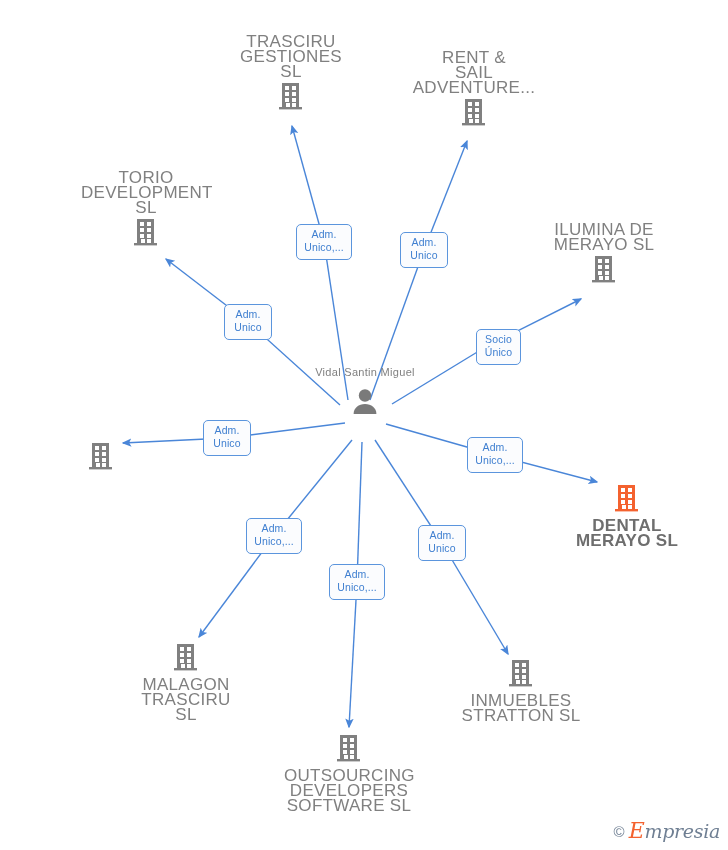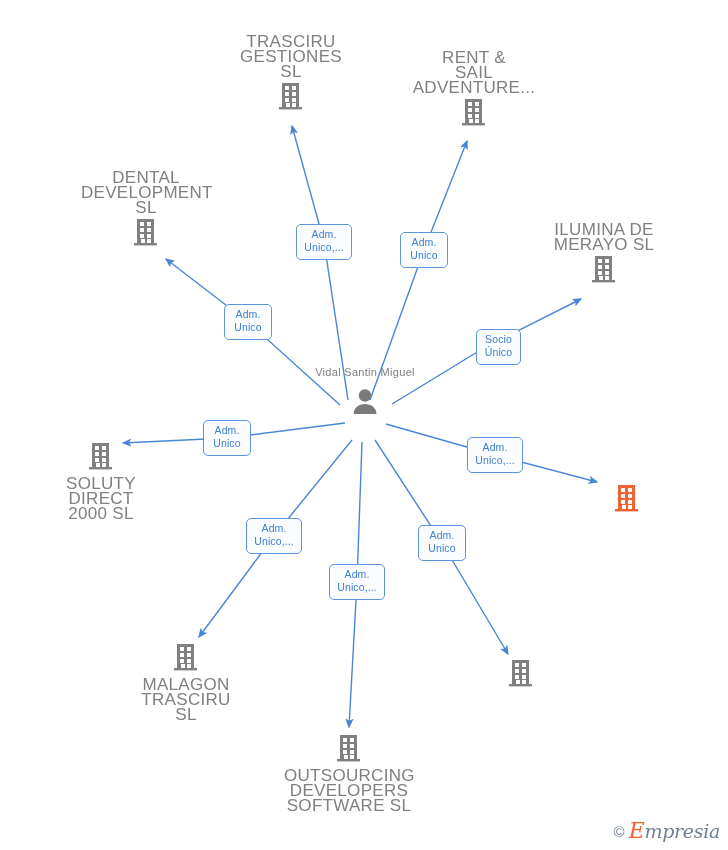--- a/index.html
+++ b/index.html
@@ -156,21 +156,21 @@
             <rect x="16" y="5" width="4" height="4" fill="#fff"></rect>
             <rect x="9" y="11" width="4" height="4" fill="#fff"></rect>
             <rect x="16" y="11" width="4" height="4" fill="#fff"></rect>
             <rect x="9" y="17" width="4" height="4" fill="#fff"></rect>
             <rect x="16" y="17" width="4" height="4" fill="#fff"></rect>
             <rect x="10" y="22" width="4" height="4" fill="#fff"></rect>
             <rect x="16" y="22" width="4" height="4" fill="#fff"></rect>
           </svg></span>
       </div>
       <div class="node above" style="left: 146px; top: 170px;">
-        <span class="node-label">DENTAL
+        <span class="node-label">TORIO
 DEVELOPMENT
 SL</span>
         <span class="node-icon"><svg width="30" height="30" viewBox="0 0 30 30">
             <rect x="6" y="2" width="17" height="24" fill="#808080"></rect>
             <rect x="3" y="26" width="23" height="2.4" fill="#808080"></rect>
             <rect x="9" y="5" width="4" height="4" fill="#fff"></rect>
             <rect x="16" y="5" width="4" height="4" fill="#fff"></rect>
             <rect x="9" y="11" width="4" height="4" fill="#fff"></rect>
             <rect x="16" y="11" width="4" height="4" fill="#fff"></rect>
             <rect x="9" y="17" width="4" height="4" fill="#fff"></rect>
@@ -201,37 +201,36 @@
             <rect x="3" y="26" width="23" height="2.4" fill="#808080"></rect>
             <rect x="9" y="5" width="4" height="4" fill="#fff"></rect>
             <rect x="16" y="5" width="4" height="4" fill="#fff"></rect>
             <rect x="9" y="11" width="4" height="4" fill="#fff"></rect>
             <rect x="16" y="11" width="4" height="4" fill="#fff"></rect>
             <rect x="9" y="17" width="4" height="4" fill="#fff"></rect>
             <rect x="16" y="17" width="4" height="4" fill="#fff"></rect>
             <rect x="10" y="22" width="4" height="4" fill="#fff"></rect>
             <rect x="16" y="22" width="4" height="4" fill="#fff"></rect>
           </svg></span>
-        <span class="node-label">SOLUTY
-DIRECT
-2000  SL</span>
       </div>
       <div class="node below" style="left: 627px; top: 483px;">
         <span class="node-icon"><svg width="30" height="30" viewBox="0 0 30 30">
             <rect x="6" y="2" width="17" height="24" fill="#f4622f"></rect>
             <rect x="3" y="26" width="23" height="2.4" fill="#f4622f"></rect>
             <rect x="9" y="5" width="4" height="4" fill="#fff"></rect>
             <rect x="16" y="5" width="4" height="4" fill="#fff"></rect>
             <rect x="9" y="11" width="4" height="4" fill="#fff"></rect>
             <rect x="16" y="11" width="4" height="4" fill="#fff"></rect>
             <rect x="9" y="17" width="4" height="4" fill="#fff"></rect>
             <rect x="16" y="17" width="4" height="4" fill="#fff"></rect>
             <rect x="10" y="22" width="4" height="4" fill="#fff"></rect>
             <rect x="16" y="22" width="4" height="4" fill="#fff"></rect>
           </svg></span>
+        <span class="node-label bold">DENTAL
+MERAYO  SL</span>
       </div>
       <div class="node below" style="left: 186px; top: 642px;">
         <span class="node-icon"><svg width="30" height="30" viewBox="0 0 30 30">
             <rect x="6" y="2" width="17" height="24" fill="#808080"></rect>
             <rect x="3" y="26" width="23" height="2.4" fill="#808080"></rect>
             <rect x="9" y="5" width="4" height="4" fill="#fff"></rect>
             <rect x="16" y="5" width="4" height="4" fill="#fff"></rect>
             <rect x="9" y="11" width="4" height="4" fill="#fff"></rect>
             <rect x="16" y="11" width="4" height="4" fill="#fff"></rect>
             <rect x="9" y="17" width="4" height="4" fill="#fff"></rect>
@@ -266,20 +265,22 @@
             <rect x="3" y="26" width="23" height="2.4" fill="#808080"></rect>
             <rect x="9" y="5" width="4" height="4" fill="#fff"></rect>
             <rect x="16" y="5" width="4" height="4" fill="#fff"></rect>
             <rect x="9" y="11" width="4" height="4" fill="#fff"></rect>
             <rect x="16" y="11" width="4" height="4" fill="#fff"></rect>
             <rect x="9" y="17" width="4" height="4" fill="#fff"></rect>
             <rect x="16" y="17" width="4" height="4" fill="#fff"></rect>
             <rect x="10" y="22" width="4" height="4" fill="#fff"></rect>
             <rect x="16" y="22" width="4" height="4" fill="#fff"></rect>
           </svg></span>
+        <span class="node-label">INMUEBLES
+STRATTON  SL</span>
       </div>
       <div class="node above" style="left: 365px; top: 365px;">
         <span class="node-label" style="font-size: 11px;">Vidal Santin Miguel</span>
         <span class="node-icon" style="margin-top: 7px;"><svg width="30" height="30" viewBox="0 0 30 30">
             <circle cx="15" cy="8.5" r="6.2" fill="#7a7a7a"></circle>
             <path d="M3.6 27c0-6.1 5.1-10 11.4-10s11.4 3.9 11.4 10z" fill="#7a7a7a"></path>
           </svg></span>
       </div>
     </div>
 

